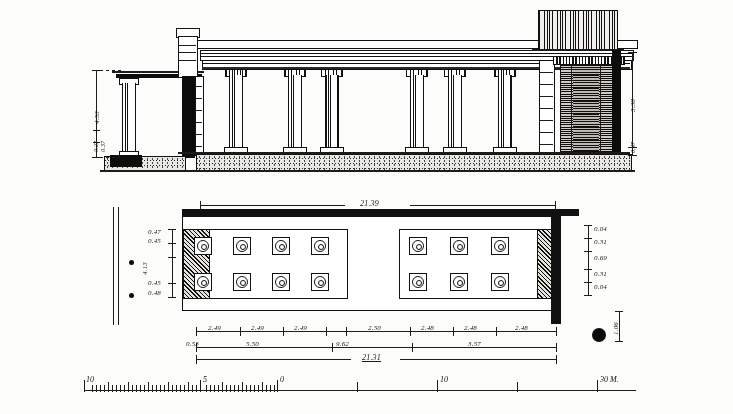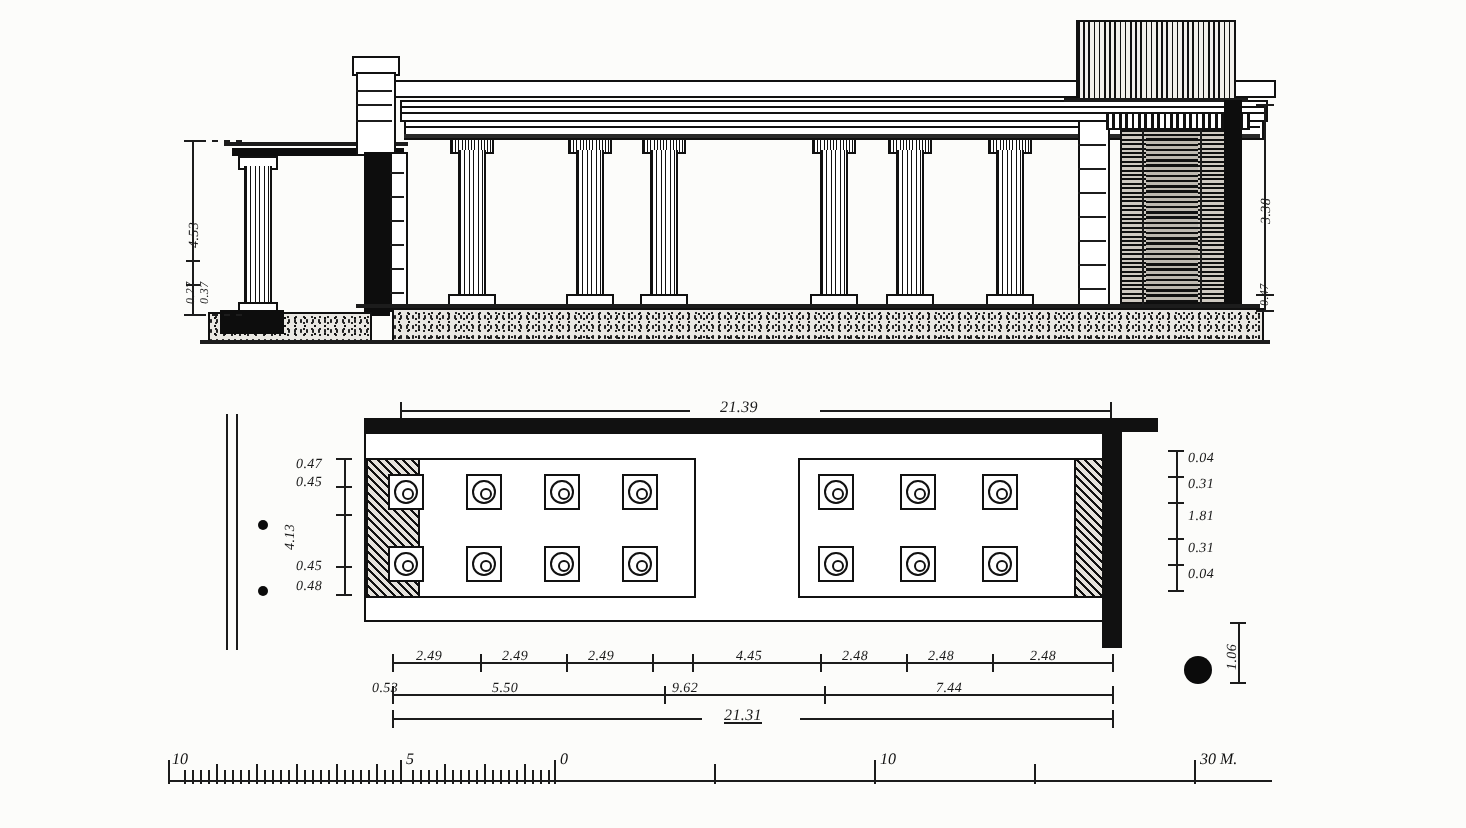--- a/index.html
+++ b/index.html
@@ -293,21 +293,21 @@
     <div class="vline" style="left:588px;top:40px;height:70px;"></div>
     <div class="hline" style="left:584px;top:40px;width:8px;"></div>
     <div class="hline" style="left:584px;top:53px;width:8px;"></div>
     <div class="hline" style="left:584px;top:66px;width:8px;"></div>
     <div class="hline" style="left:584px;top:84px;width:8px;"></div>
     <div class="hline" style="left:584px;top:97px;width:8px;"></div>
     <div class="hline" style="left:584px;top:110px;width:8px;"></div>
 
     <span class="lbl" style="left:594px;top:41px;">0.04</span>
     <span class="lbl" style="left:594px;top:54px;">0.31</span>
-    <span class="lbl" style="left:594px;top:70px;">1.81</span>
+    <span class="lbl" style="left:594px;top:70px;">0.69</span>
     <span class="lbl" style="left:594px;top:86px;">0.31</span>
     <span class="lbl" style="left:594px;top:99px;">0.04</span>
 
     <div class="vline" style="left:619px;top:126px;height:30px;"></div>
     <div class="hline" style="left:615px;top:126px;width:8px;"></div>
     <div class="hline" style="left:615px;top:156px;width:8px;"></div>
     <span class="lbl vt" style="left:613px;top:150px;">1.06</span>
     <div class="dot" style="left:592px;top:143px;width:14px;height:14px;"></div>
 
     <div class="hline" style="left:196px;top:146px;width:360px;"></div>
@@ -318,35 +318,35 @@
     <div class="vline" style="left:326px;top:142px;height:9px;"></div>
     <div class="vline" style="left:346px;top:142px;height:9px;"></div>
     <div class="vline" style="left:410px;top:142px;height:9px;"></div>
     <div class="vline" style="left:453px;top:142px;height:9px;"></div>
     <div class="vline" style="left:496px;top:142px;height:9px;"></div>
     <div class="vline" style="left:556px;top:142px;height:9px;"></div>
 
     <span class="lbl" style="left:208px;top:140px;">2.49</span>
     <span class="lbl" style="left:251px;top:140px;">2.49</span>
     <span class="lbl" style="left:294px;top:140px;">2.49</span>
-    <span class="lbl" style="left:368px;top:140px;">4.45</span>
+    <span class="lbl" style="left:368px;top:140px;">2.50</span>
     <span class="lbl" style="left:421px;top:140px;">2.48</span>
     <span class="lbl" style="left:464px;top:140px;">2.48</span>
     <span class="lbl" style="left:515px;top:140px;">2.48</span>
 
     <div class="hline" style="left:196px;top:162px;width:360px;"></div>
     <div class="vline" style="left:196px;top:158px;height:9px;"></div>
     <div class="vline" style="left:332px;top:158px;height:9px;"></div>
     <div class="vline" style="left:412px;top:158px;height:9px;"></div>
     <div class="vline" style="left:556px;top:158px;height:9px;"></div>
 
     <span class="lbl" style="left:186px;top:156px;">0.53</span>
     <span class="lbl" style="left:246px;top:156px;">5.50</span>
     <span class="lbl" style="left:336px;top:156px;">9.62</span>
-    <span class="lbl" style="left:468px;top:156px;">7.44</span>
+    <span class="lbl" style="left:468px;top:156px;">3.57</span>
 
     <div class="hline" style="left:196px;top:174px;width:155px;"></div>
     <div class="hline" style="left:400px;top:174px;width:156px;"></div>
     <div class="vline" style="left:196px;top:170px;height:9px;"></div>
     <div class="vline" style="left:556px;top:170px;height:9px;"></div>
     <span class="lbl" style="left:362px;top:169px;font-size:8px;text-decoration:underline;">21.31</span>
   </div>
 
   <div id="scalebar">
     <div class="sbaxis" style="left:84px;top:30px;width:552px;"></div>

